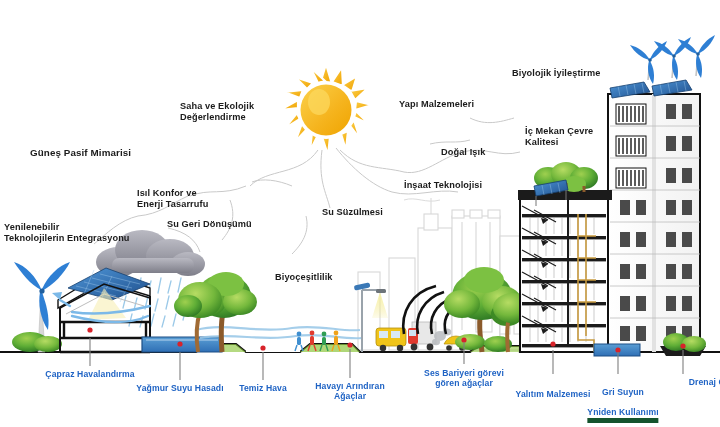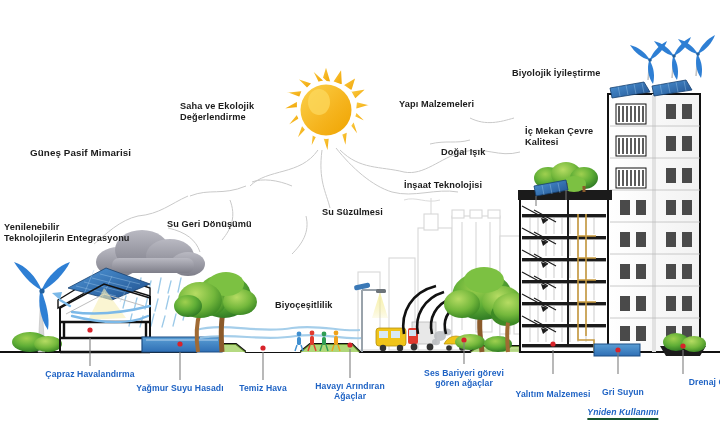--- a/index.html
+++ b/index.html
@@ -6,21 +6,21 @@
   body{width:720px;height:427px;overflow:hidden;
        font-family:"Liberation Sans","DejaVu Sans",sans-serif;}
   #stage{position:relative;width:720px;height:427px;background:#ffffff;overflow:hidden;}
   #art{position:absolute;left:0;top:0;width:720px;height:427px;}
 
   .lbl{position:absolute;white-space:pre;line-height:1.18;letter-spacing:.1px;}
   .dark{color:#1b1b1b;font-size:9.2px;font-weight:700;}
   .dark.big{font-size:9.8px;}
   .blue{color:#1f63c4;font-size:8.6px;font-weight:700;text-align:center;}
   .ctr{transform:translateX(-50%);}
-  .ul{border-bottom:2px solid #14532d;display:inline-block;font-style:italic;}
+  .ul{border-bottom:5px solid #14532d;display:inline-block;}
 </style>
 </head>
 <body>
 
 <div id="stage">
 
   <svg id="art" viewBox="0 0 720 427">
     <defs>
       <linearGradient id="sunG" x1="0" y1="0" x2="1" y2="1">
         <stop offset="0%" stop-color="#fbd14b"></stop>
@@ -489,25 +489,27 @@
       <path d="M464 342 L464 364"></path>
       <path d="M553 350 L553 374"></path>
       <path d="M618 352 L618 374"></path>
       <path d="M683 350 L683 374"></path>
     </g>
   </svg>
 
   <div class="lbl dark big" style="left:30px;top:147px;">Güneş Pasif Mimarisi</div>
   <div class="lbl dark" style="left:4px;top:222px;">Yenilenebilir
 Teknolojilerin Entegrasyonu</div>
+  <div class="lbl dark" style="left:137px;top:188px;">Isıl Konfor ve
+Enerji Tasarrufu</div>
   <div class="lbl dark" style="left:167px;top:219px;">Su Geri Dönüşümü</div>
   <div class="lbl dark" style="left:180px;top:101px;">Saha ve Ekolojik
 Değerlendirme</div>
   <div class="lbl dark" style="left:322px;top:207px;">Su Süzülmesi</div>
-  <div class="lbl dark" style="left:275px;top:272px;margin-top:28px;">Biyoçeşitlilik</div>
+  <div class="lbl dark" style="left:275px;top:272px;">Biyoçeşitlilik</div>
   <div class="lbl dark" style="left:399px;top:99px;">Yapı Malzemeleri</div>
   <div class="lbl dark" style="left:441px;top:147px;">Doğal Işık</div>
   <div class="lbl dark" style="left:404px;top:180px;">İnşaat Teknolojisi</div>
   <div class="lbl dark" style="left:512px;top:68px;">Biyolojik İyileştirme</div>
   <div class="lbl dark" style="left:525px;top:126px;">İç Mekan Çevre
 Kalitesi</div>
 
   <div class="lbl blue ctr" style="left:90px;top:369px;">Çapraz Havalandırma</div>
   <div class="lbl blue ctr" style="left:180px;top:383px;">Yağmur Suyu Hasadı</div>
   <div class="lbl blue ctr" style="left:263px;top:383px;text-align:right;">Temiz Hava</div>

